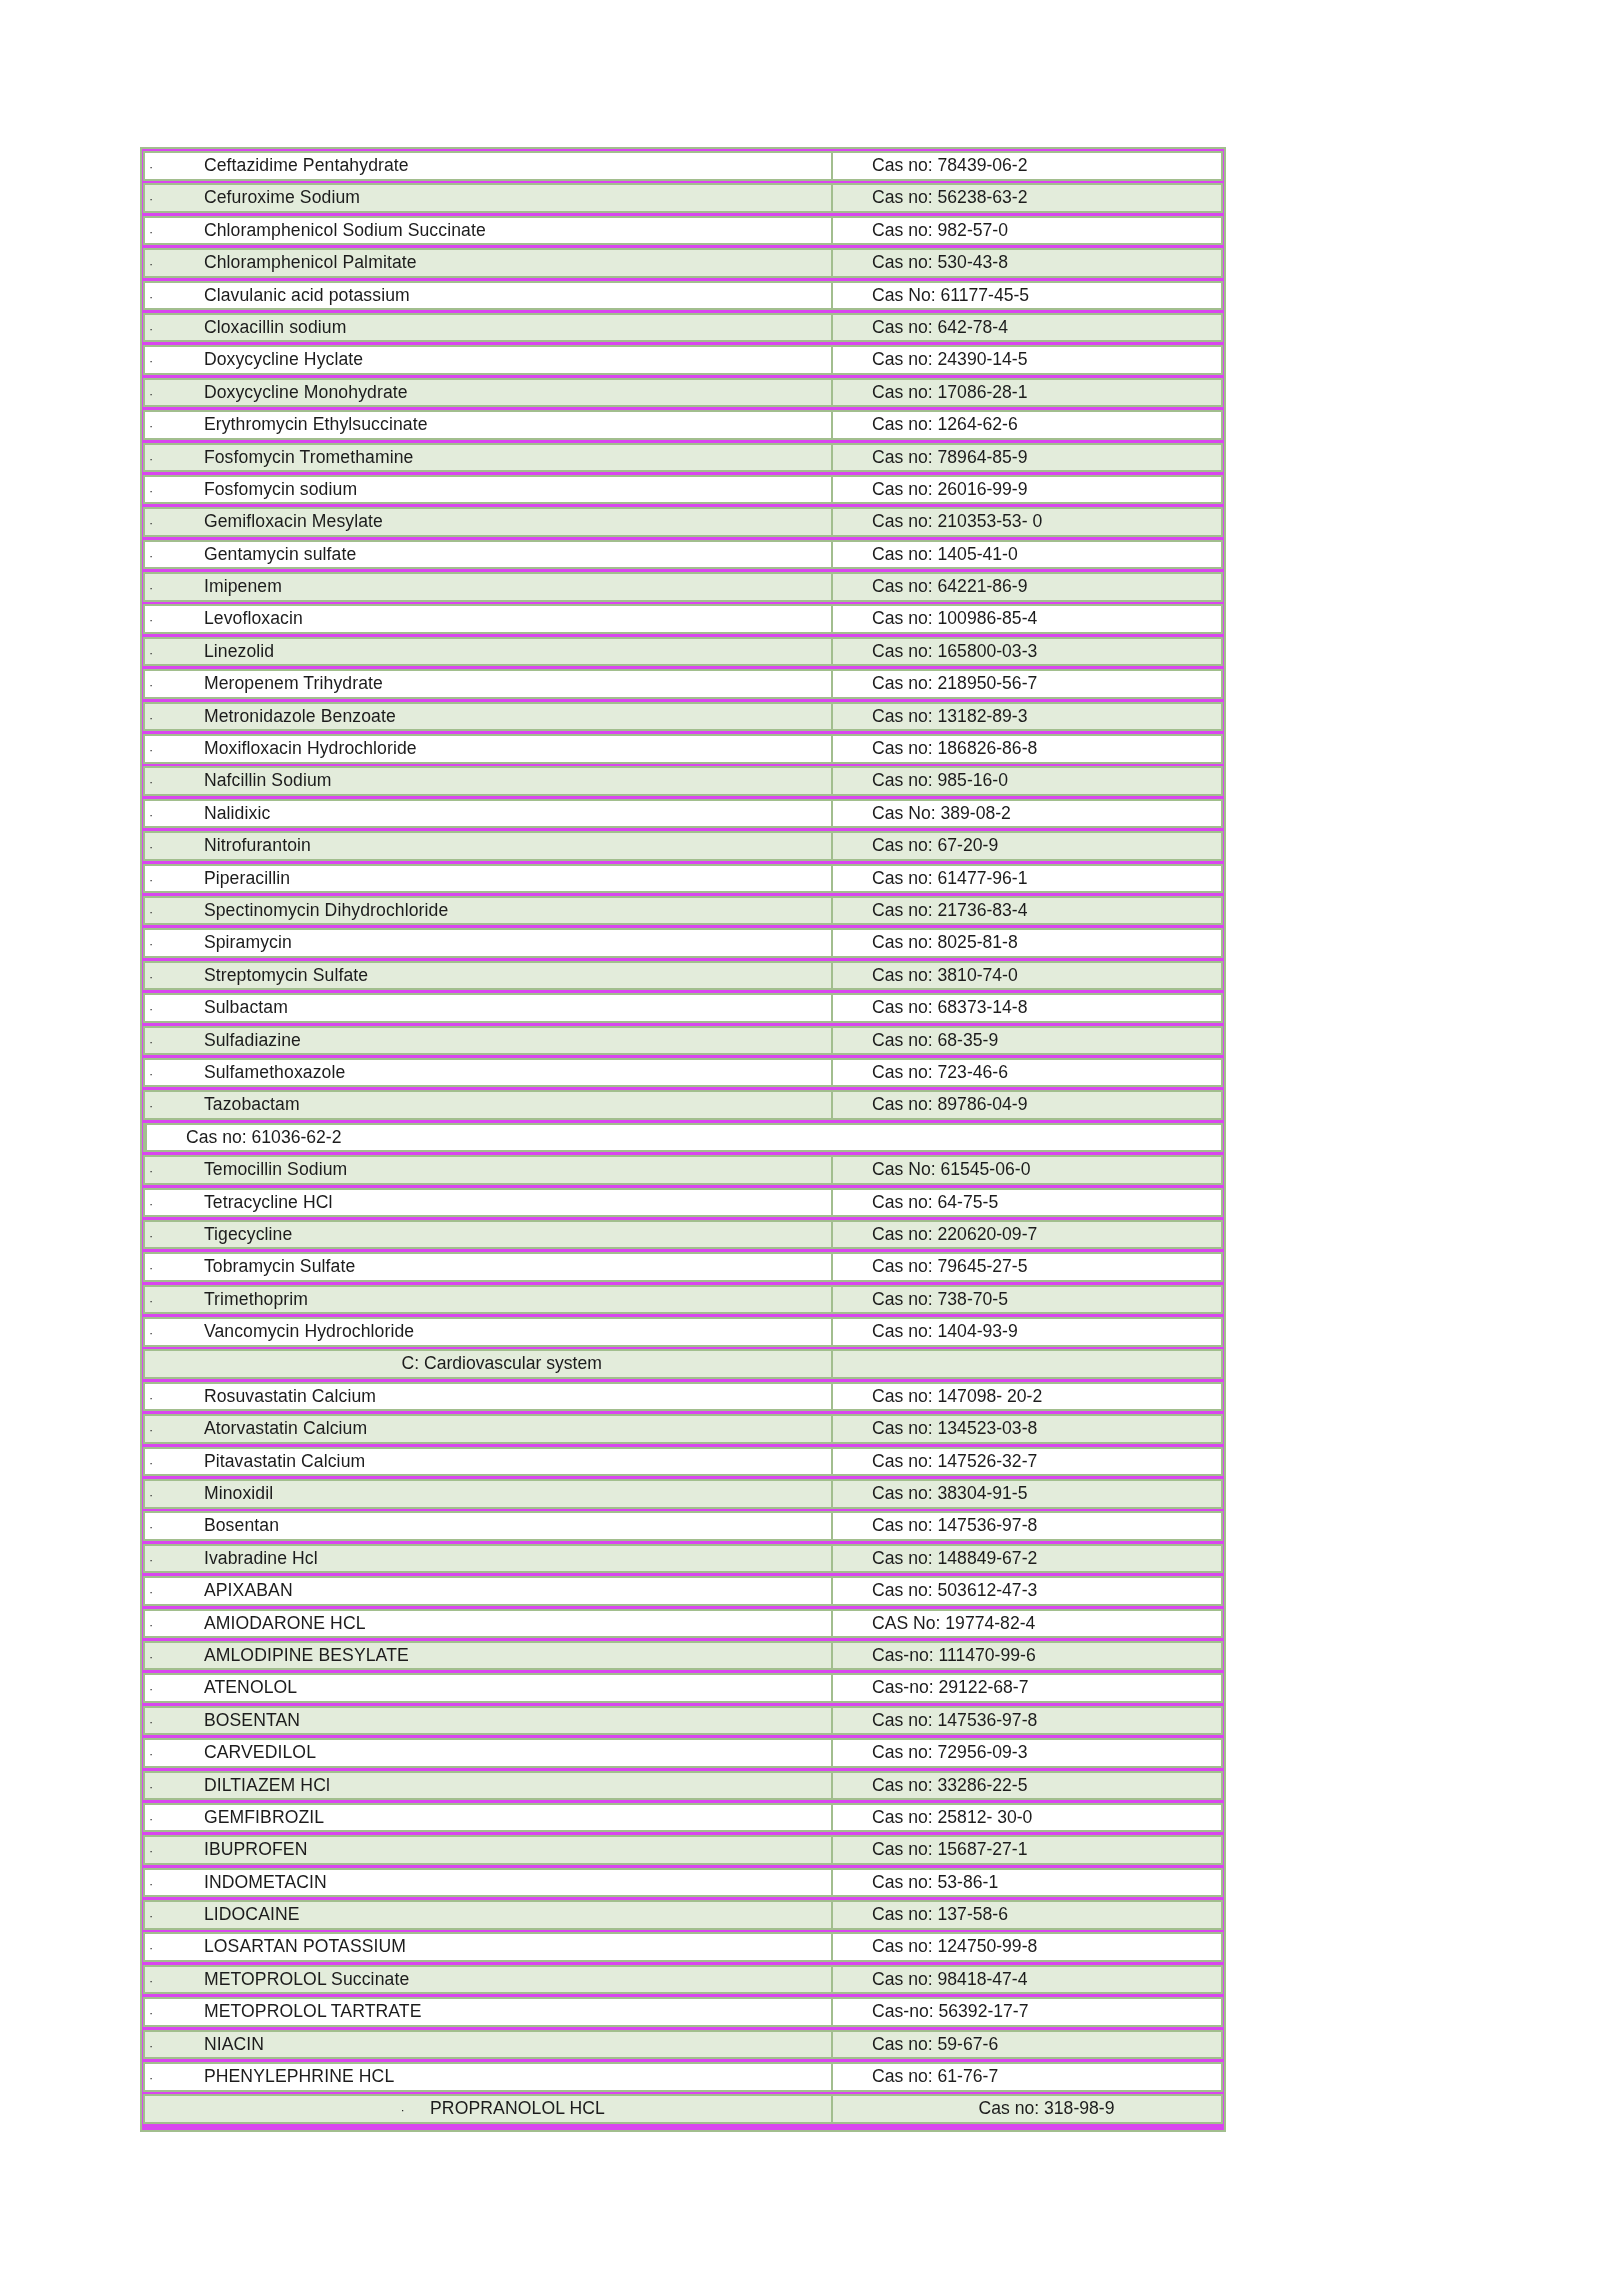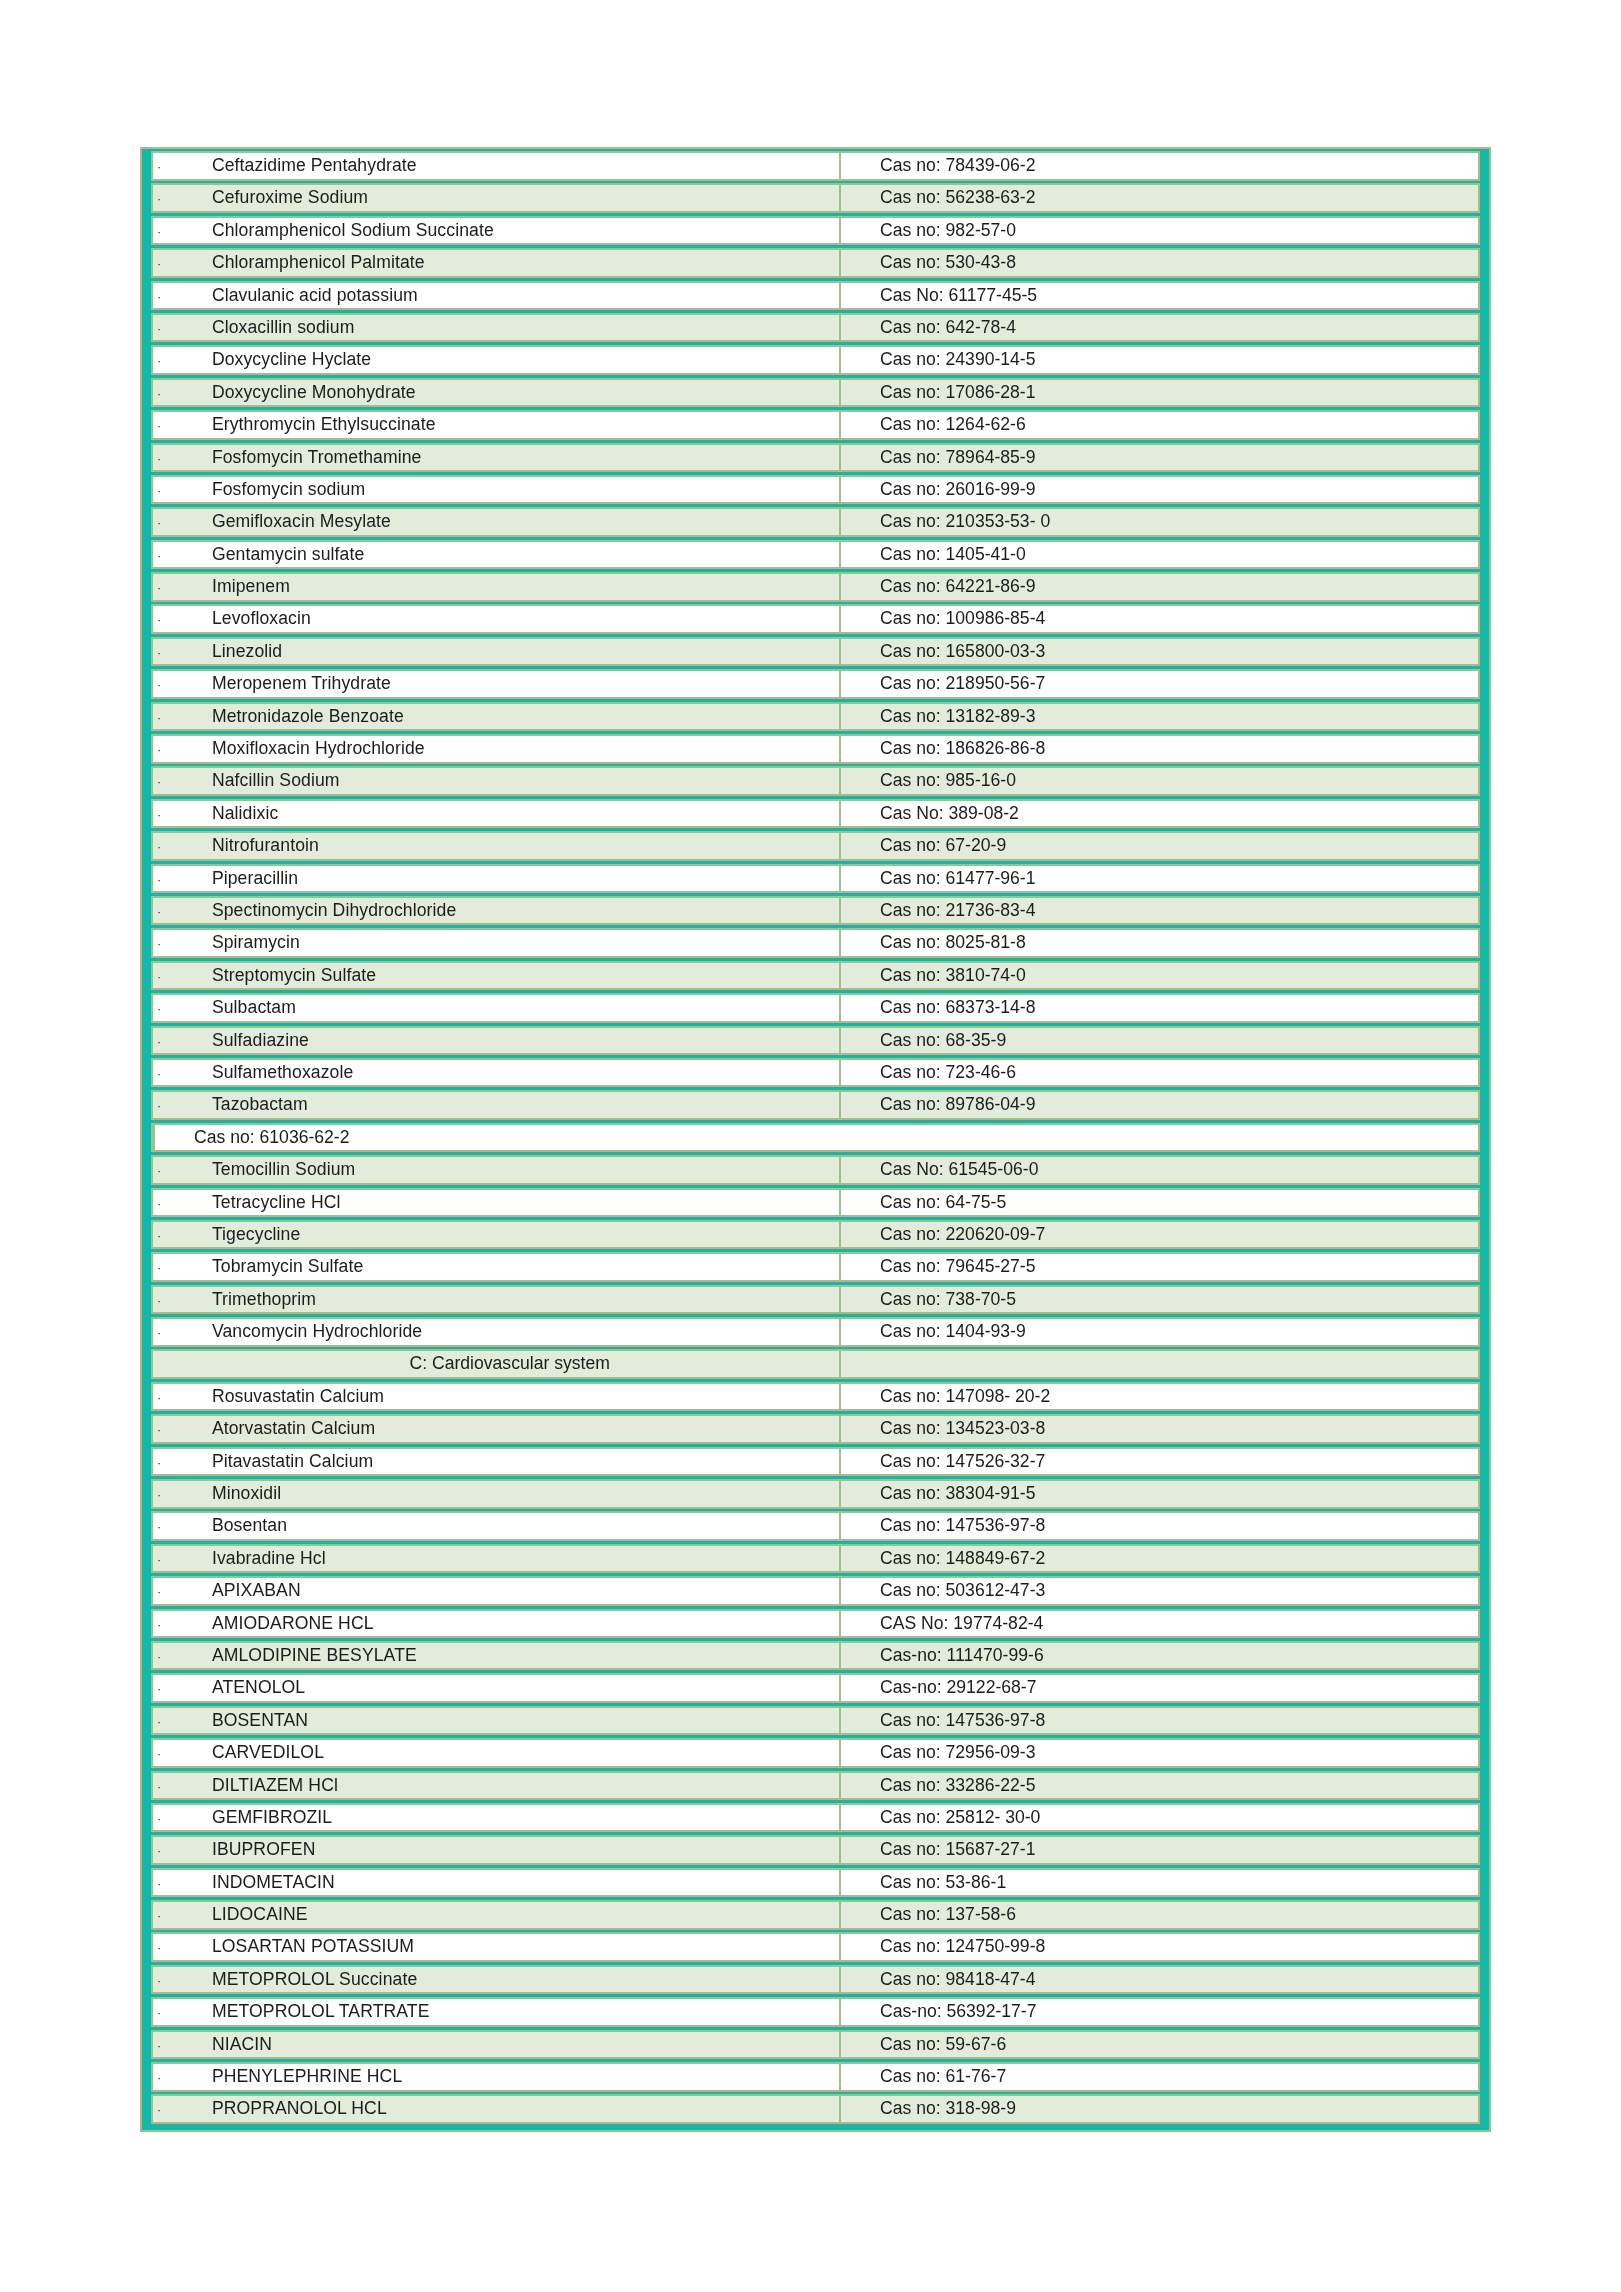--- a/index.html
+++ b/index.html
@@ -13,38 +13,38 @@
     width:1621px;height:2293px;
     background:var(--page-bg);
     font-family:"Liberation Sans", sans-serif;
     color:var(--text);
     position:relative;
     overflow:hidden;
   }
   .drug-table{
     position:absolute;
     left:140px;top:147px;
-    width:1351px;
+    width:1086px;
     box-sizing:border-box;
     border:2px solid var(--accent);
-    padding:2px 9px;
-    background:#14b8a6;
+    padding:2px 1px;
+    background:#d946ef;
   }
   .row{
     display:flex;
     align-items:stretch;
     border:2px solid var(--accent);
     margin-bottom:2.9px;
     height:25.5px;
     line-height:25.5px;
     font-size:17.6px;
     background:#ffffff;
     overflow:hidden;
   }
-  .row:last-child{margin-bottom:4px;}
+  .row:last-child{margin-bottom:4px;text-align:center;}
   .row.band{background:var(--band);}
   .cell{white-space:nowrap;overflow:hidden;}
   .name-cell{
     flex:0 0 686px;
     box-sizing:border-box;
     padding-left:3.9px;
   }
   .bullet{
     display:inline-block;
     width:55px;

